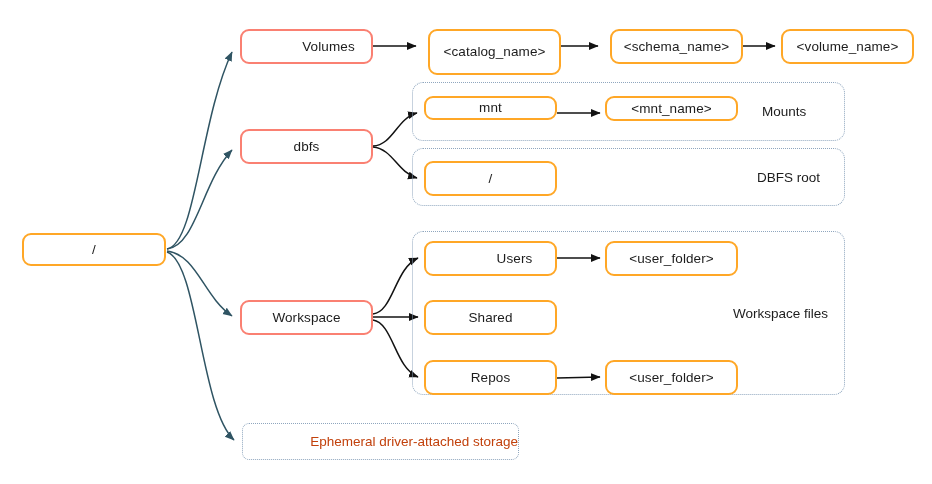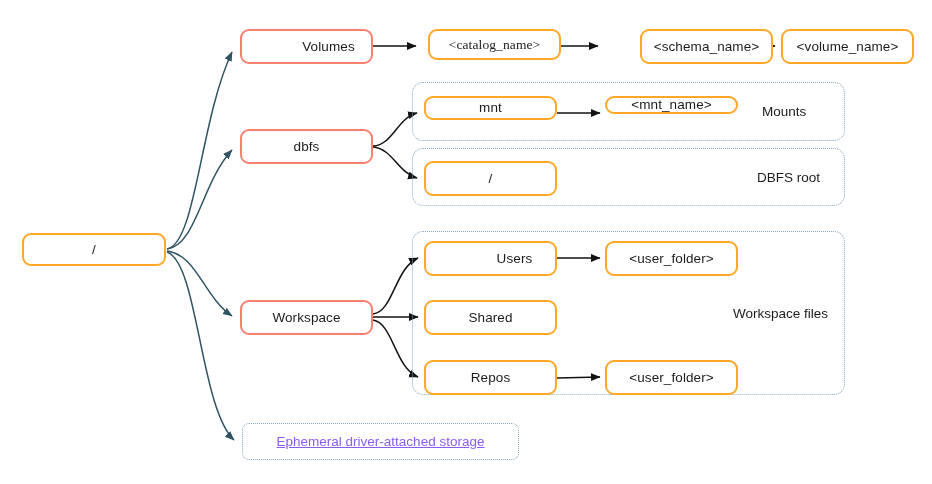--- a/index.html
+++ b/index.html
@@ -60,27 +60,26 @@
     z-index: 2;
     line-height: 1;
   }
   .dotted-node {
     position: absolute;
     box-sizing: border-box;
     border: 1.4px dotted #8FA6BE;
     border-radius: 7px;
     display: flex;
     align-items: center;
-    justify-content: center;
+    justify-content: flex-end;
     font-size: 13.5px;
-    color: #8b5cf6;
+    color: #c2410c;
     background: #ffffff;
     z-index: 3;
     line-height: 1;
-    text-decoration: underline;
   }
 </style>
 </head>
 <body>
 
 <div id="canvas">
 
   <svg class="edges" viewBox="0 0 932 484">
     <defs>
       <marker id="arrow-teal" markerWidth="7" markerHeight="7" refX="6" refY="3" orient="auto" markerUnits="strokeWidth">
@@ -133,37 +132,37 @@
   </div>
 
   <div class="node red" style="left:240px; top:129px; width:133px; height:35px;">
     <span>dbfs</span>
   </div>
 
   <div class="node red" style="left:240px; top:300px; width:133px; height:35px;">
     <span>Workspace</span>
   </div>
 
-  <div class="node orange" style="left:428px; top:29px; width:133px; height:31px;font-family:Liberation Serif, serif;">
+  <div class="node orange" style="left:428px; top:29px; width:133px; height:46px;">
     <span>&lt;catalog_name&gt;</span>
   </div>
 
-  <div class="node orange" style="left:640px; top:29px; width:133px; height:35px;">
+  <div class="node orange" style="left:610px; top:29px; width:133px; height:35px;">
     <span>&lt;schema_name&gt;</span>
   </div>
 
   <div class="node orange" style="left:781px; top:29px; width:133px; height:35px;">
     <span>&lt;volume_name&gt;</span>
   </div>
 
   <div class="node orange" style="left:424px; top:96px; width:133px; height:24px;">
     <span>mnt</span>
   </div>
 
-  <div class="node orange" style="left:605px; top:96px; width:133px; height:18px;">
+  <div class="node orange" style="left:605px; top:96px; width:133px; height:25px;">
     <span>&lt;mnt_name&gt;</span>
   </div>
 
   <div class="node orange" style="left:424px; top:161px; width:133px; height:35px;">
     <span>/</span>
   </div>
 
   <div class="node orange" style="left:424px; top:241px; width:133px; height:35px;padding-left:48px;">
     <span>Users</span>
   </div>

